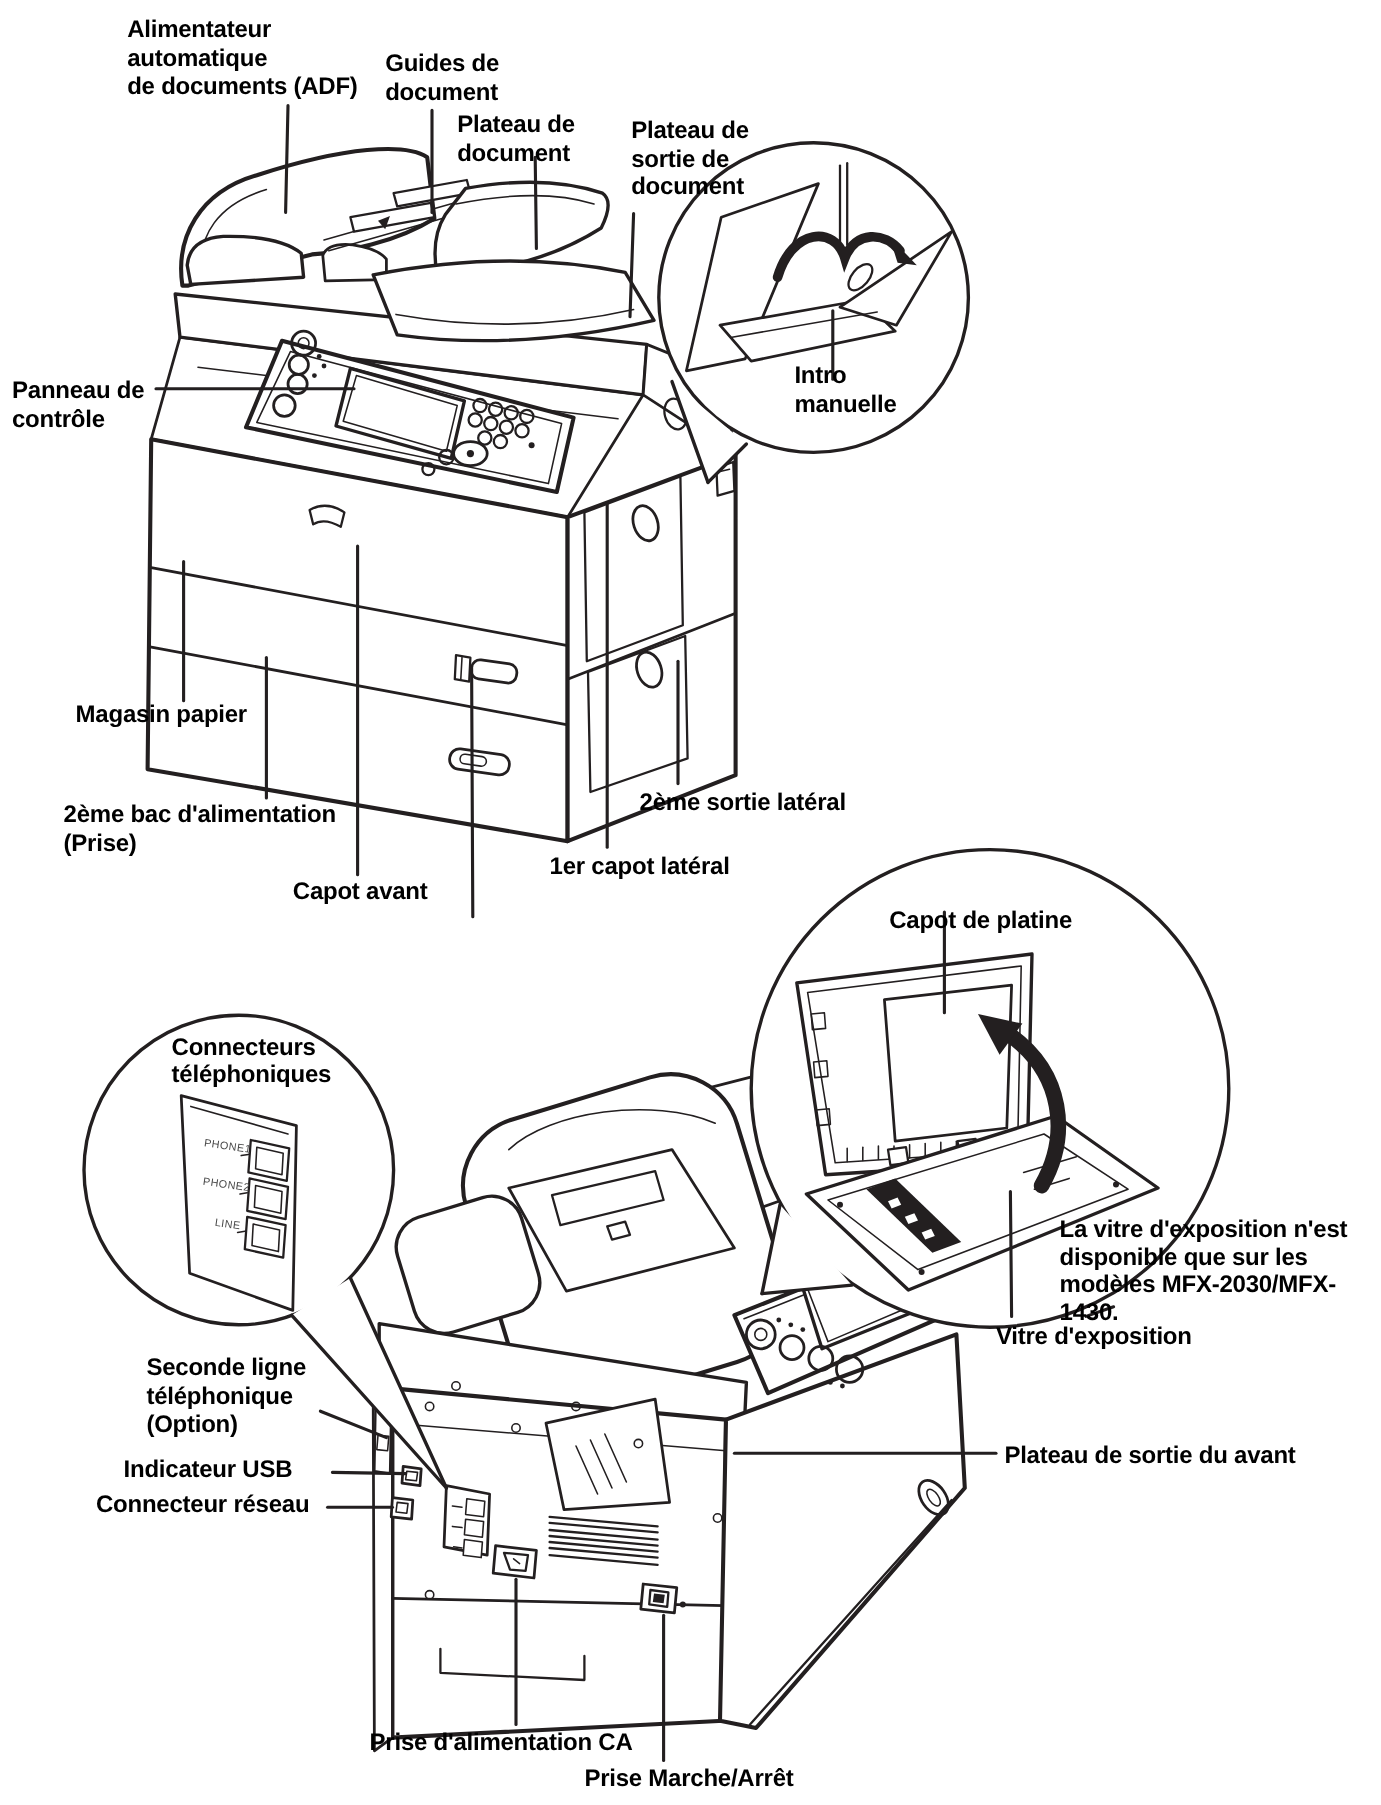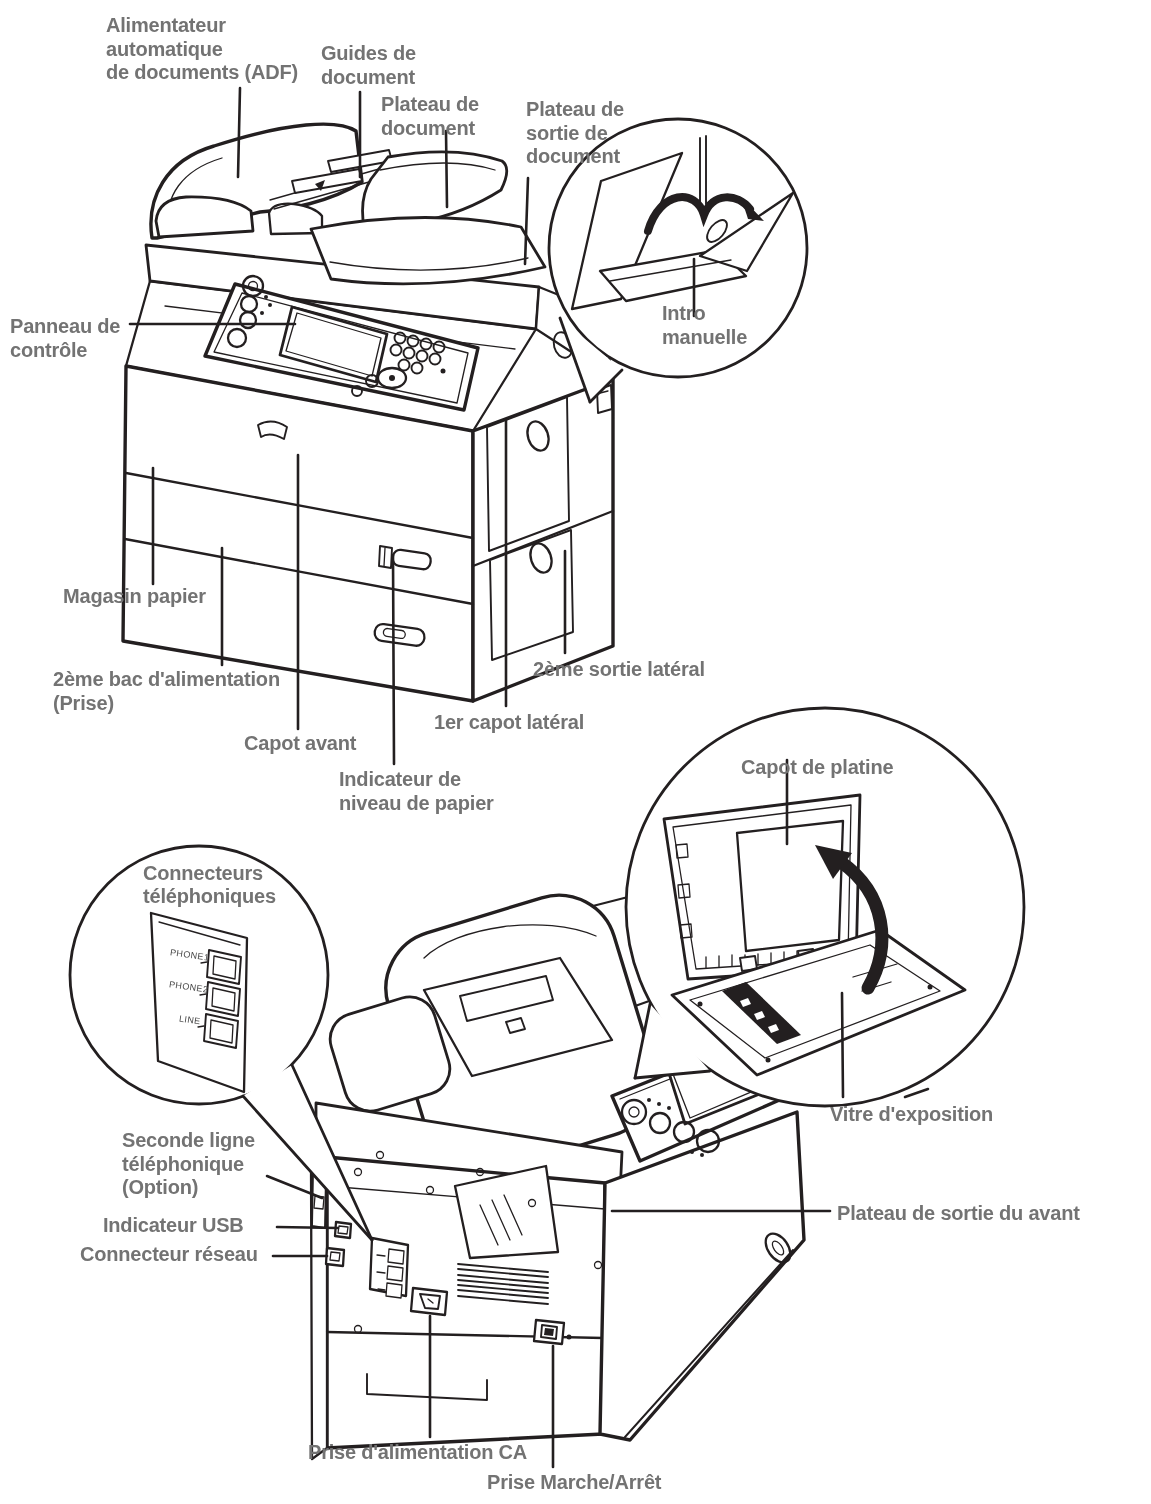--- a/index.html
+++ b/index.html
@@ -1,20 +1,20 @@
 <!DOCTYPE html>
 <html><head>
 <meta charset="utf-8">
 <style>
   html,body{margin:0;padding:0;background:#fff;}
   #canvas{position:relative;width:1151px;height:1504px;background:#fff;overflow:hidden;
           font-family:"Liberation Sans",sans-serif;}
   #art{position:absolute;left:0;top:0;}
   .label{position:absolute;font-weight:700;font-size:20px;line-height:23.5px;
-         color:#737373;white-space:pre-line;letter-spacing:-0.2px;}
+         color:#000000;white-space:pre-line;letter-spacing:-0.2px;}
   .f19{font-size:20px;line-height:23px;}
   .port-label{position:absolute;font-weight:400;font-size:9px;color:#4a4a4a;
               letter-spacing:0.4px;transform:rotate(8deg);white-space:nowrap;}
   
   .s35{stroke:#231f20;stroke-width:3.4;fill:none;stroke-linejoin:round;stroke-linecap:round;}
   .s3 {stroke:#231f20;stroke-width:2.8;fill:none;stroke-linejoin:round;stroke-linecap:round;}
   .s25{stroke:#231f20;stroke-width:2.3;fill:none;stroke-linejoin:round;stroke-linecap:round;}
   .s2 {stroke:#231f20;stroke-width:1.9;fill:none;stroke-linejoin:round;stroke-linecap:round;}
   .s15{stroke:#231f20;stroke-width:1.3;fill:none;stroke-linejoin:round;stroke-linecap:round;}
   .w{fill:#ffffff;}
@@ -329,28 +329,29 @@
 sortie de
 document</div>
 <div class="label" style="left:10px;top:315px">Panneau de
 contrôle</div>
 <div class="label" style="left:662px;top:302px">Intro
 manuelle</div>
 <div class="label" style="left:63px;top:585px">Magasin papier</div>
 <div class="label" style="left:53px;top:668px">2ème bac d'alimentation
 (Prise)</div>
 <div class="label" style="left:244px;top:732px">Capot avant</div>
-<div class="label" style="left:339px;top:768px">Indicateur de
-niveau de papier</div>
-<div class="label" style="left:434px;top:711px">1er capot latéral</div>
+<div class="label" style="left:458px;top:711px">1er capot latéral</div>
 <div class="label" style="left:533px;top:658px">2ème sortie latéral</div>
 
 <div class="label" style="left:741px;top:756px">Capot de platine</div>
 <div class="label f19" style="left:143px;top:862px">Connecteurs
 téléphoniques</div>
+<div class="label f19" style="left:883px;top:1014px">La vitre d'exposition n'est
+disponible que sur les
+modèles MFX-2030/MFX-1430.</div>
 <div class="label" style="left:830px;top:1103px">Vitre d'exposition</div>
 <div class="label" style="left:122px;top:1129px">Seconde ligne
 téléphonique
 (Option)</div>
 <div class="label" style="left:103px;top:1214px">Indicateur USB</div>
 <div class="label" style="left:80px;top:1243px">Connecteur réseau</div>
 <div class="label" style="left:837px;top:1202px">Plateau de sortie du avant</div>
 <div class="label" style="left:308px;top:1441px">Prise d'alimentation CA</div>
 <div class="label" style="left:487px;top:1471px">Prise Marche/Arrêt</div>
 

